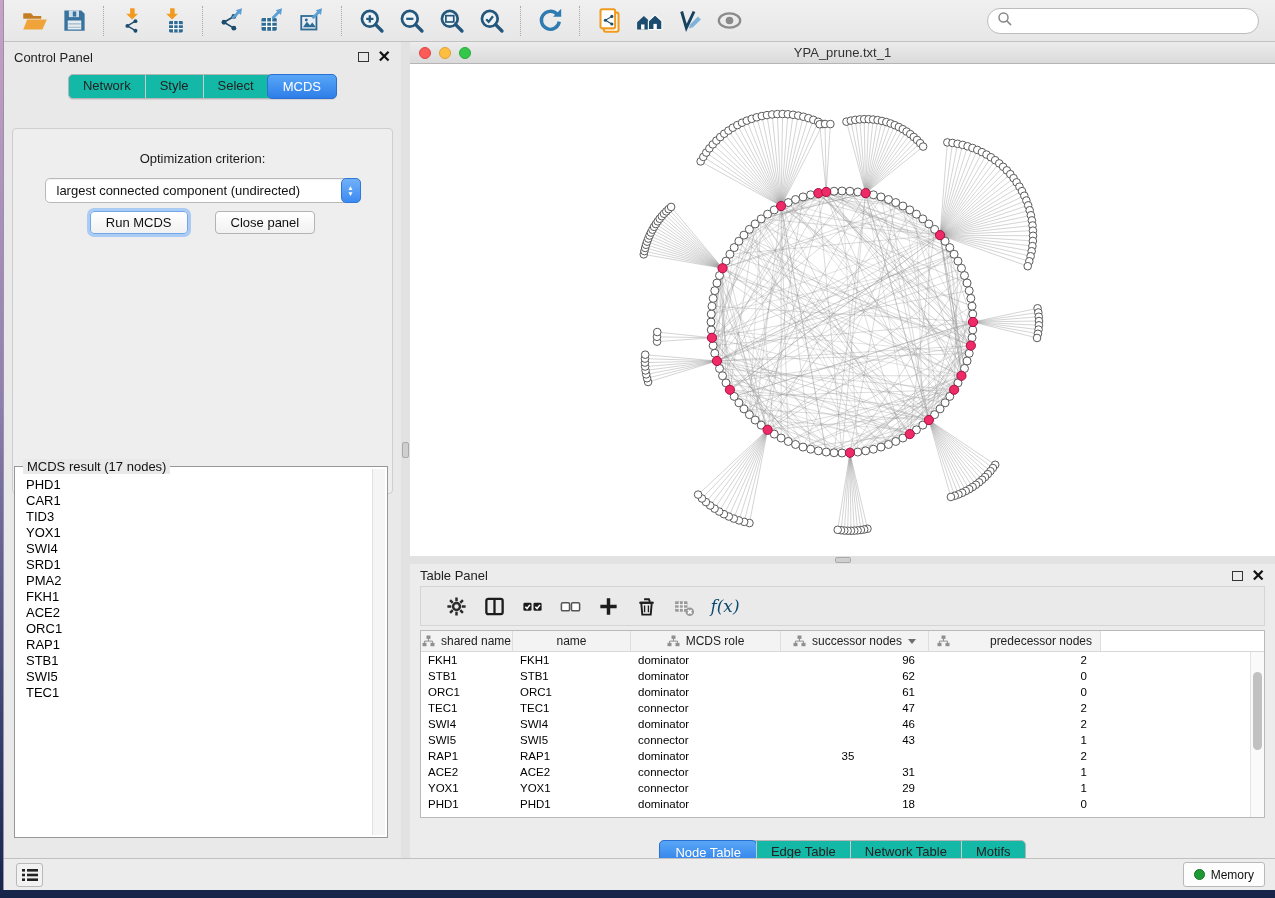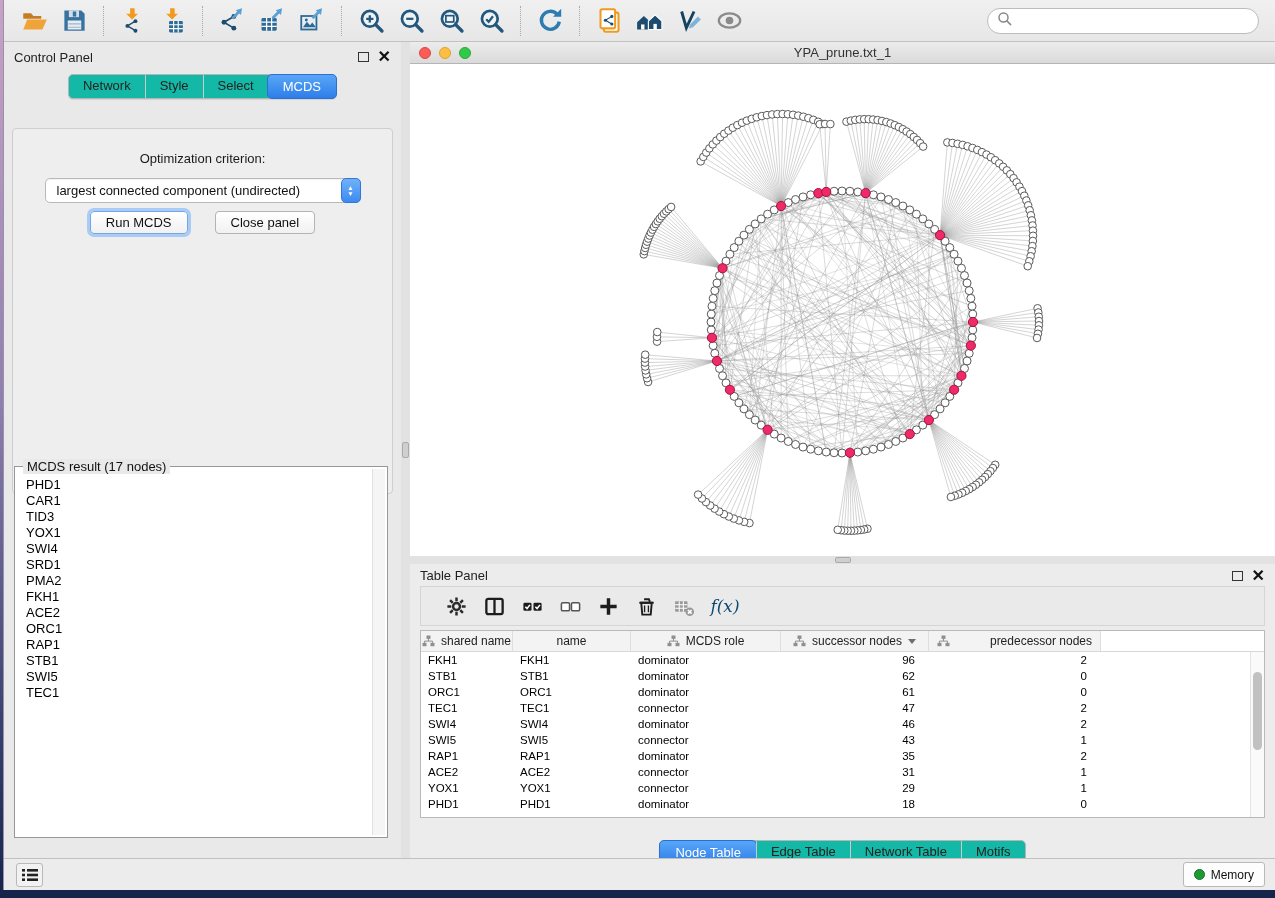--- a/index.html
+++ b/index.html
@@ -1199,21 +1199,21 @@
                 <div class="td" style="width: 92px;">SWI5</div>
                 <div class="td" style="width: 118px;">SWI5</div>
                 <div class="td" style="width: 150px;">connector</div>
                 <div class="td num" style="width: 148px;">43</div>
                 <div class="td num" style="width: 172px;">1</div>
               </div>
               <div class="tr">
                 <div class="td" style="width: 92px;">RAP1</div>
                 <div class="td" style="width: 118px;">RAP1</div>
                 <div class="td" style="width: 150px;">dominator</div>
-                <div class="td num" style="width: 148px;">35</div>
+                <div class="td num" style="width: 148px; text-align: center;">35</div>
                 <div class="td num" style="width: 172px;">2</div>
               </div>
               <div class="tr">
                 <div class="td" style="width: 92px;">ACE2</div>
                 <div class="td" style="width: 118px;">ACE2</div>
                 <div class="td" style="width: 150px;">connector</div>
                 <div class="td num" style="width: 148px;">31</div>
                 <div class="td num" style="width: 172px;">1</div>
               </div>
               <div class="tr">

